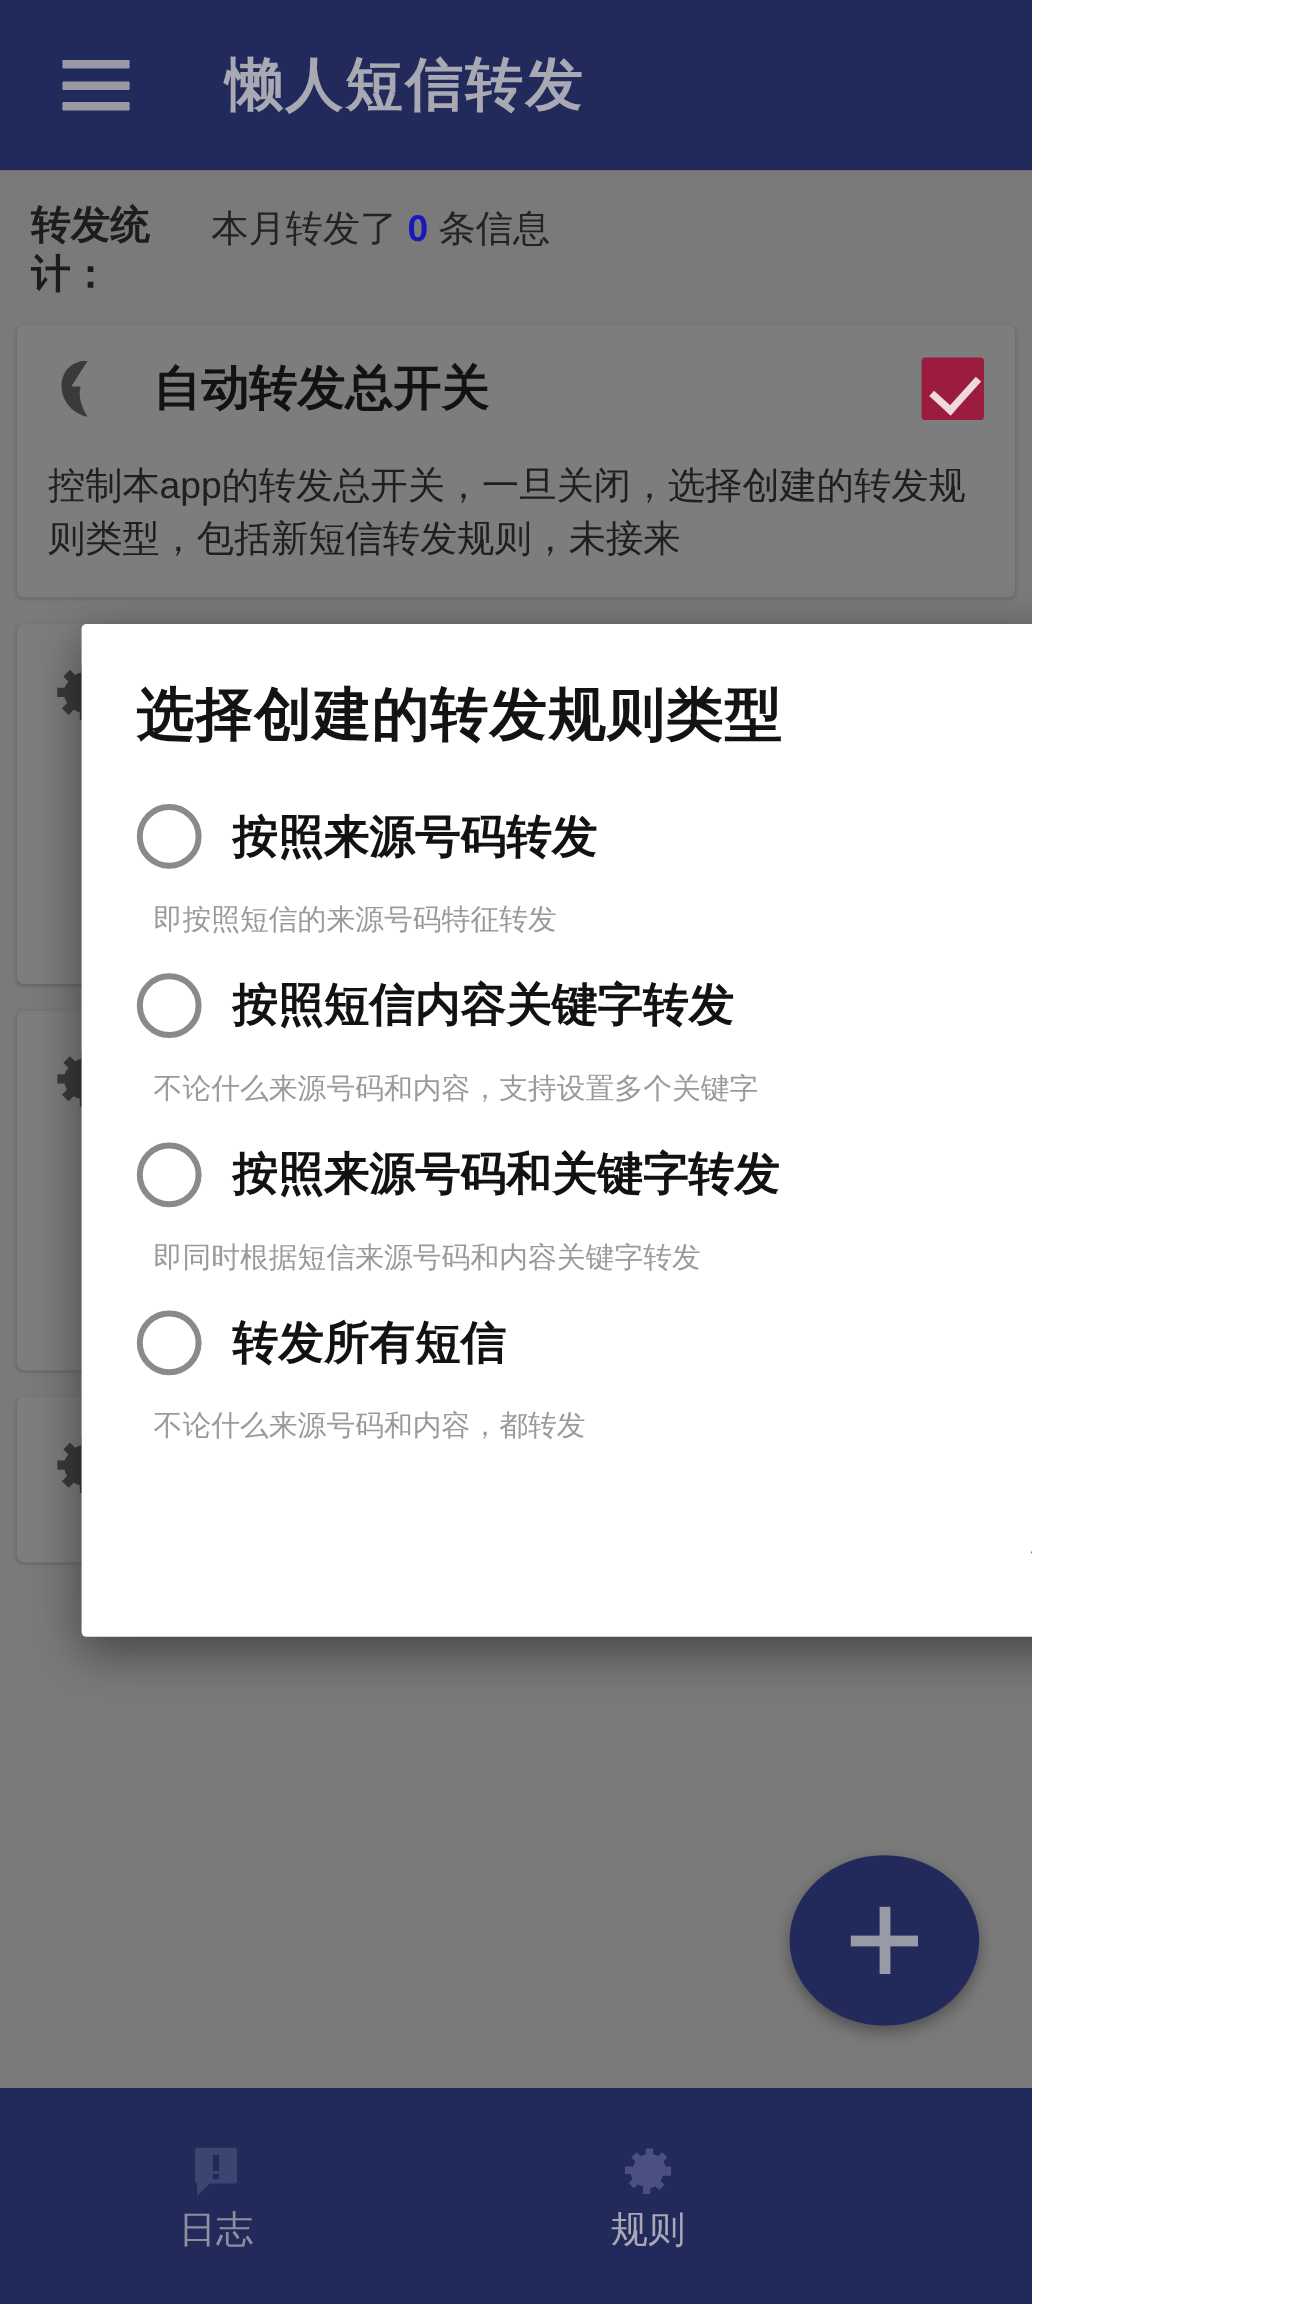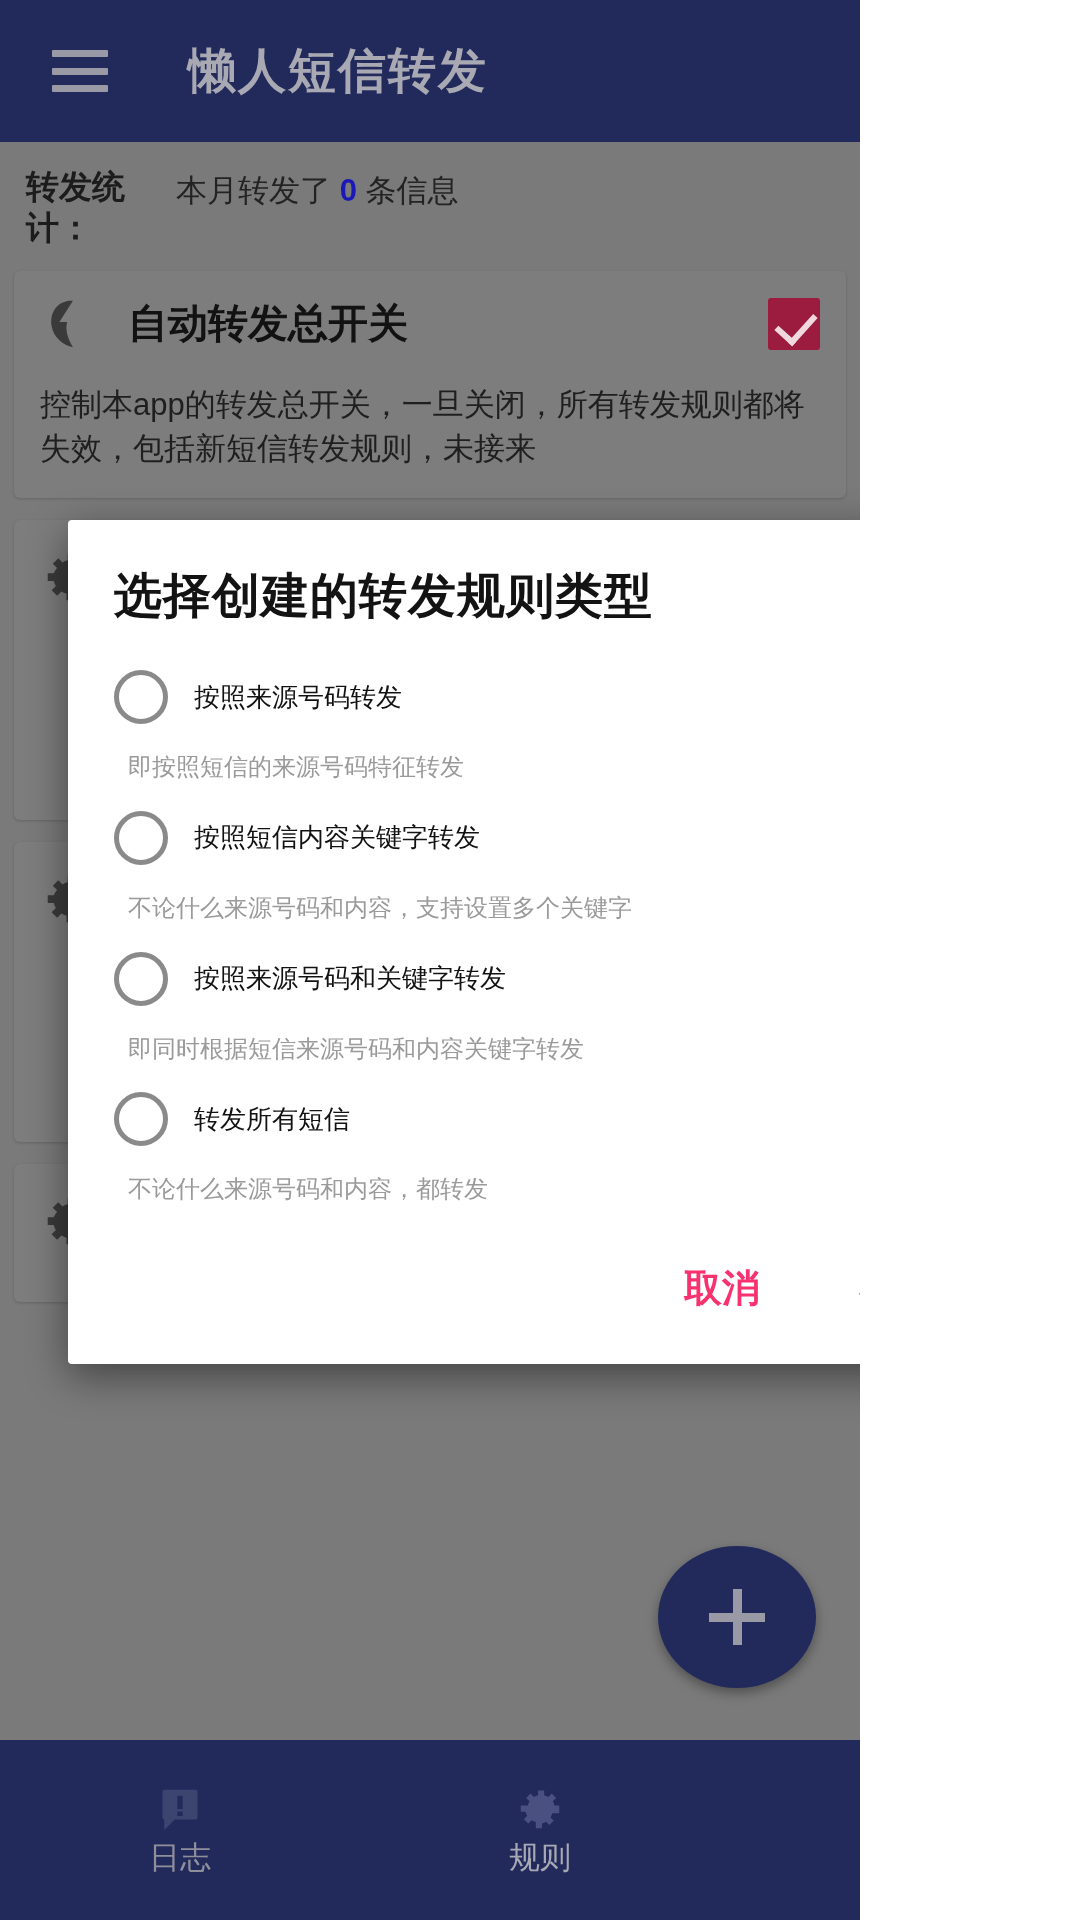--- a/index.html
+++ b/index.html
@@ -93,21 +93,21 @@
     padding: 44px 46px 22px 46px;
     margin-top: 36px;
   }
   .dlg-title { font-size: 48px; font-weight: 700; color: #131313; letter-spacing: 1px; }
   .opt-list { margin-top: 42px; }
   .opt { display: flex; align-items: center; }
   .radio {
     width: 54px; height: 54px; border: 5px solid #8a8a8a; border-radius: 50%;
     flex: none;
   }
-  .opt-label { margin-left: 26px; font-size: 26px; font-weight: 400; color: #121212; }
+  .opt-label { margin-left: 26px; font-size: 38px; font-weight: 700; color: #121212; }
   .opt-desc { margin: 26px 0 26px 14px; font-size: 24px; line-height: 1.45; color: #9a9a9a; }
 
   .dlg-actions { display:flex; justify-content: flex-end; align-items: center; margin-top: 46px; padding-bottom: 18px; }
   .dlg-btn {
     font-size: 38px; font-weight: 700; color: #f7326f; background: transparent;
     border: none; padding: 10px 30px; cursor: pointer;
     font-family: "Liberation Sans", "DejaVu Sans", sans-serif;
   }
   .dlg-btn + .dlg-btn { margin-left: 40px; }
 </style>
@@ -144,21 +144,21 @@
       <div class="card">
         <div class="card-head">
           <span class="gear">
             <svg viewBox="0 0 64 64" width="62" height="62" aria-hidden="true">
               <path d="M30 8 C16 10 10 22 12 34 C14 46 24 54 34 56 C28 46 26 38 28 30 L20 30 L34 8 Z" fill="#3a3a3a"></path>
             </svg>
           </span>
           <span class="card-title">自动转发总开关</span>
           <span class="chk"></span>
         </div>
-        <div class="card-body">控制本app的转发总开关，一旦关闭，所有转发规则都将失效，包括新短信转发规则，未接来</div>
+        <div class="card-body">控制本app的转发总开关，一旦关闭，选择创建的转发规则类型，包括新短信转发规则，未接来</div>
       </div>
 
       <div class="card" style="height:300px">
         <div class="trow">
           <span class="gear">
             <svg viewBox="0 0 64 64" width="62" height="62" aria-hidden="true">
               <path fill="#3a3a3a" d="M32 20a12 12 0 1 0 0 24 12 12 0 0 0 0-24zm0 18a6 6 0 1 1 0-12 6 6 0 0 1 0 12z"></path>
               <path fill="#3a3a3a" d="M56 28h-6.2a18.6 18.6 0 0 0-2.2-5.3l4.4-4.4-5.7-5.7-4.4 4.4a18.6 18.6 0 0 0-5.3-2.2V8.6h-8v6.2a18.6 18.6 0 0 0-5.3 2.2l-4.4-4.4-5.7 5.7 4.4 4.4A18.6 18.6 0 0 0 14.2 28H8v8h6.2a18.6 18.6 0 0 0 2.2 5.3l-4.4 4.4 5.7 5.7 4.4-4.4a18.6 18.6 0 0 0 5.3 2.2V56h8v-6.2a18.6 18.6 0 0 0 5.3-2.2l4.4 4.4 5.7-5.7-4.4-4.4a18.6 18.6 0 0 0 2.2-5.3H56z"></path>
             </svg>
           </span>
@@ -259,17 +259,16 @@
       <div class="opt-desc">即同时根据短信来源号码和内容关键字转发</div>
 
       <div class="opt">
         <span class="radio"></span>
         <span class="opt-label">转发所有短信</span>
       </div>
       <div class="opt-desc">不论什么来源号码和内容，都转发</div>
     </div>
 
     <div class="dlg-actions">
-      <button class="dlg-btn">取消</button>
       <button class="dlg-btn">确定</button>
     </div>
   </div>
 </div>
 
 </body></html>

